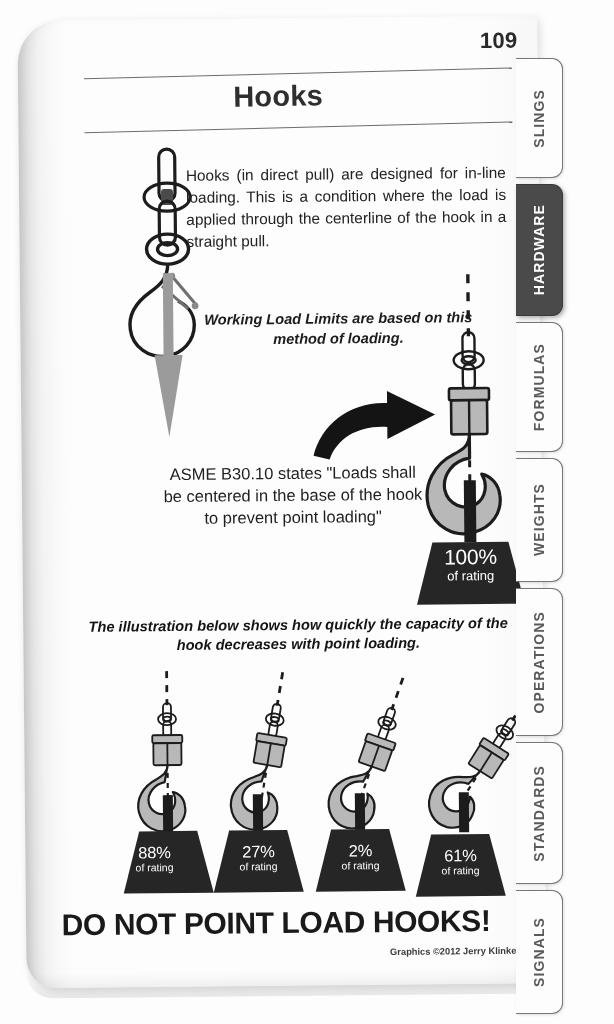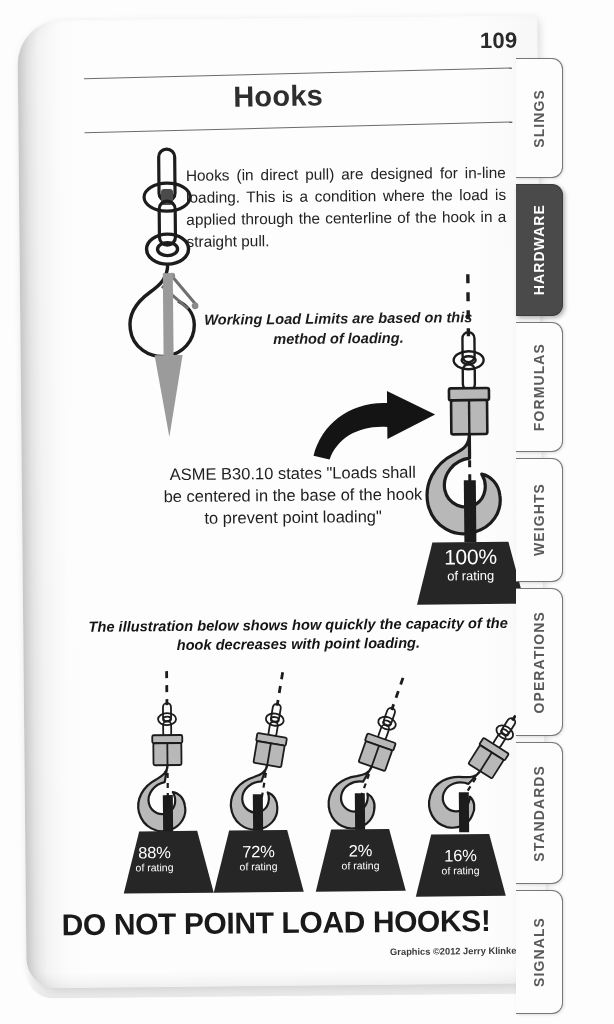--- a/index.html
+++ b/index.html
@@ -294,29 +294,29 @@
         </svg>
       <svg class="draw" style="left:390px;top:818px;" width="90" height="62" viewBox="0 0 90 62">
           <path d="M16 0 L74 0 L90 62 L0 62 Z" fill="#262626"></path>
         </svg>
 
       <div class="weight small" style="left:84px;top:825px;width:90px;">
         <div class="pct">88%</div>
         <div class="sub">of rating</div>
       </div>
       <div class="weight small" style="left:188px;top:825px;width:90px;">
-        <div class="pct">72%</div>
+        <div class="pct">27%</div>
         <div class="sub">of rating</div>
       </div>
       <div class="weight small" style="left:290px;top:825px;width:90px;">
         <div class="pct">2%</div>
         <div class="sub">of rating</div>
       </div>
       <div class="weight small" style="left:390px;top:831px;width:90px;">
-        <div class="pct">16%</div>
+        <div class="pct">61%</div>
         <div class="sub">of rating</div>
       </div>
 
       <div id="banner">DO NOT POINT LOAD HOOKS!</div>
       <div id="credit">Graphics ©2012 Jerry Klinke</div>
 
     </div>
   </div>
 
   <div id="tabs">

